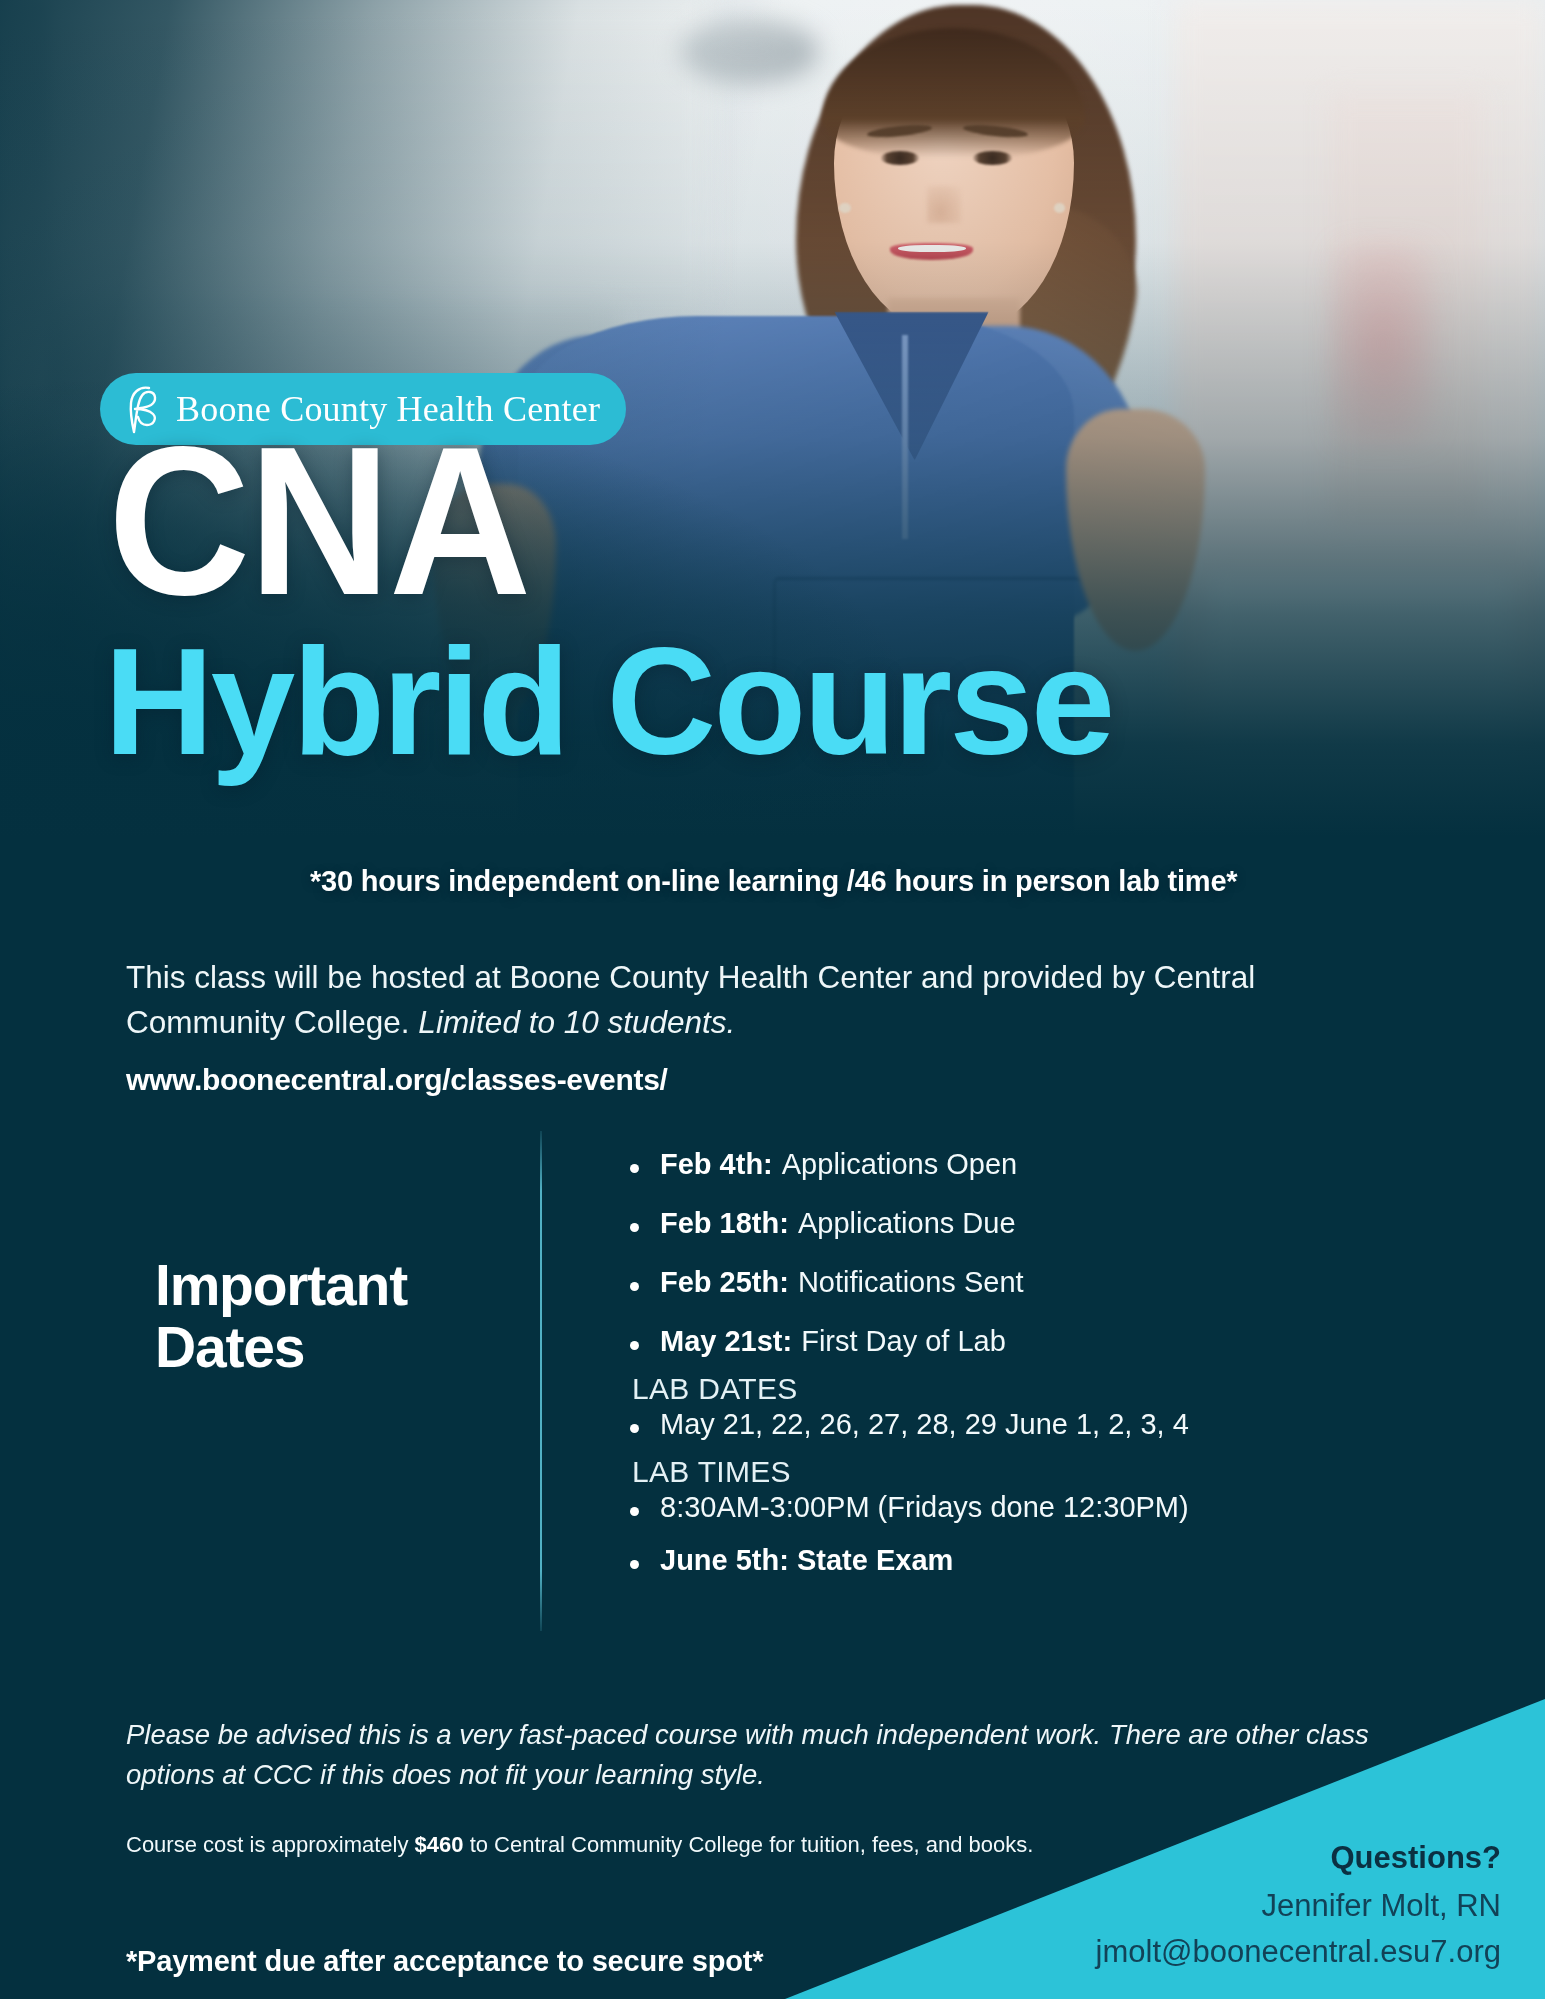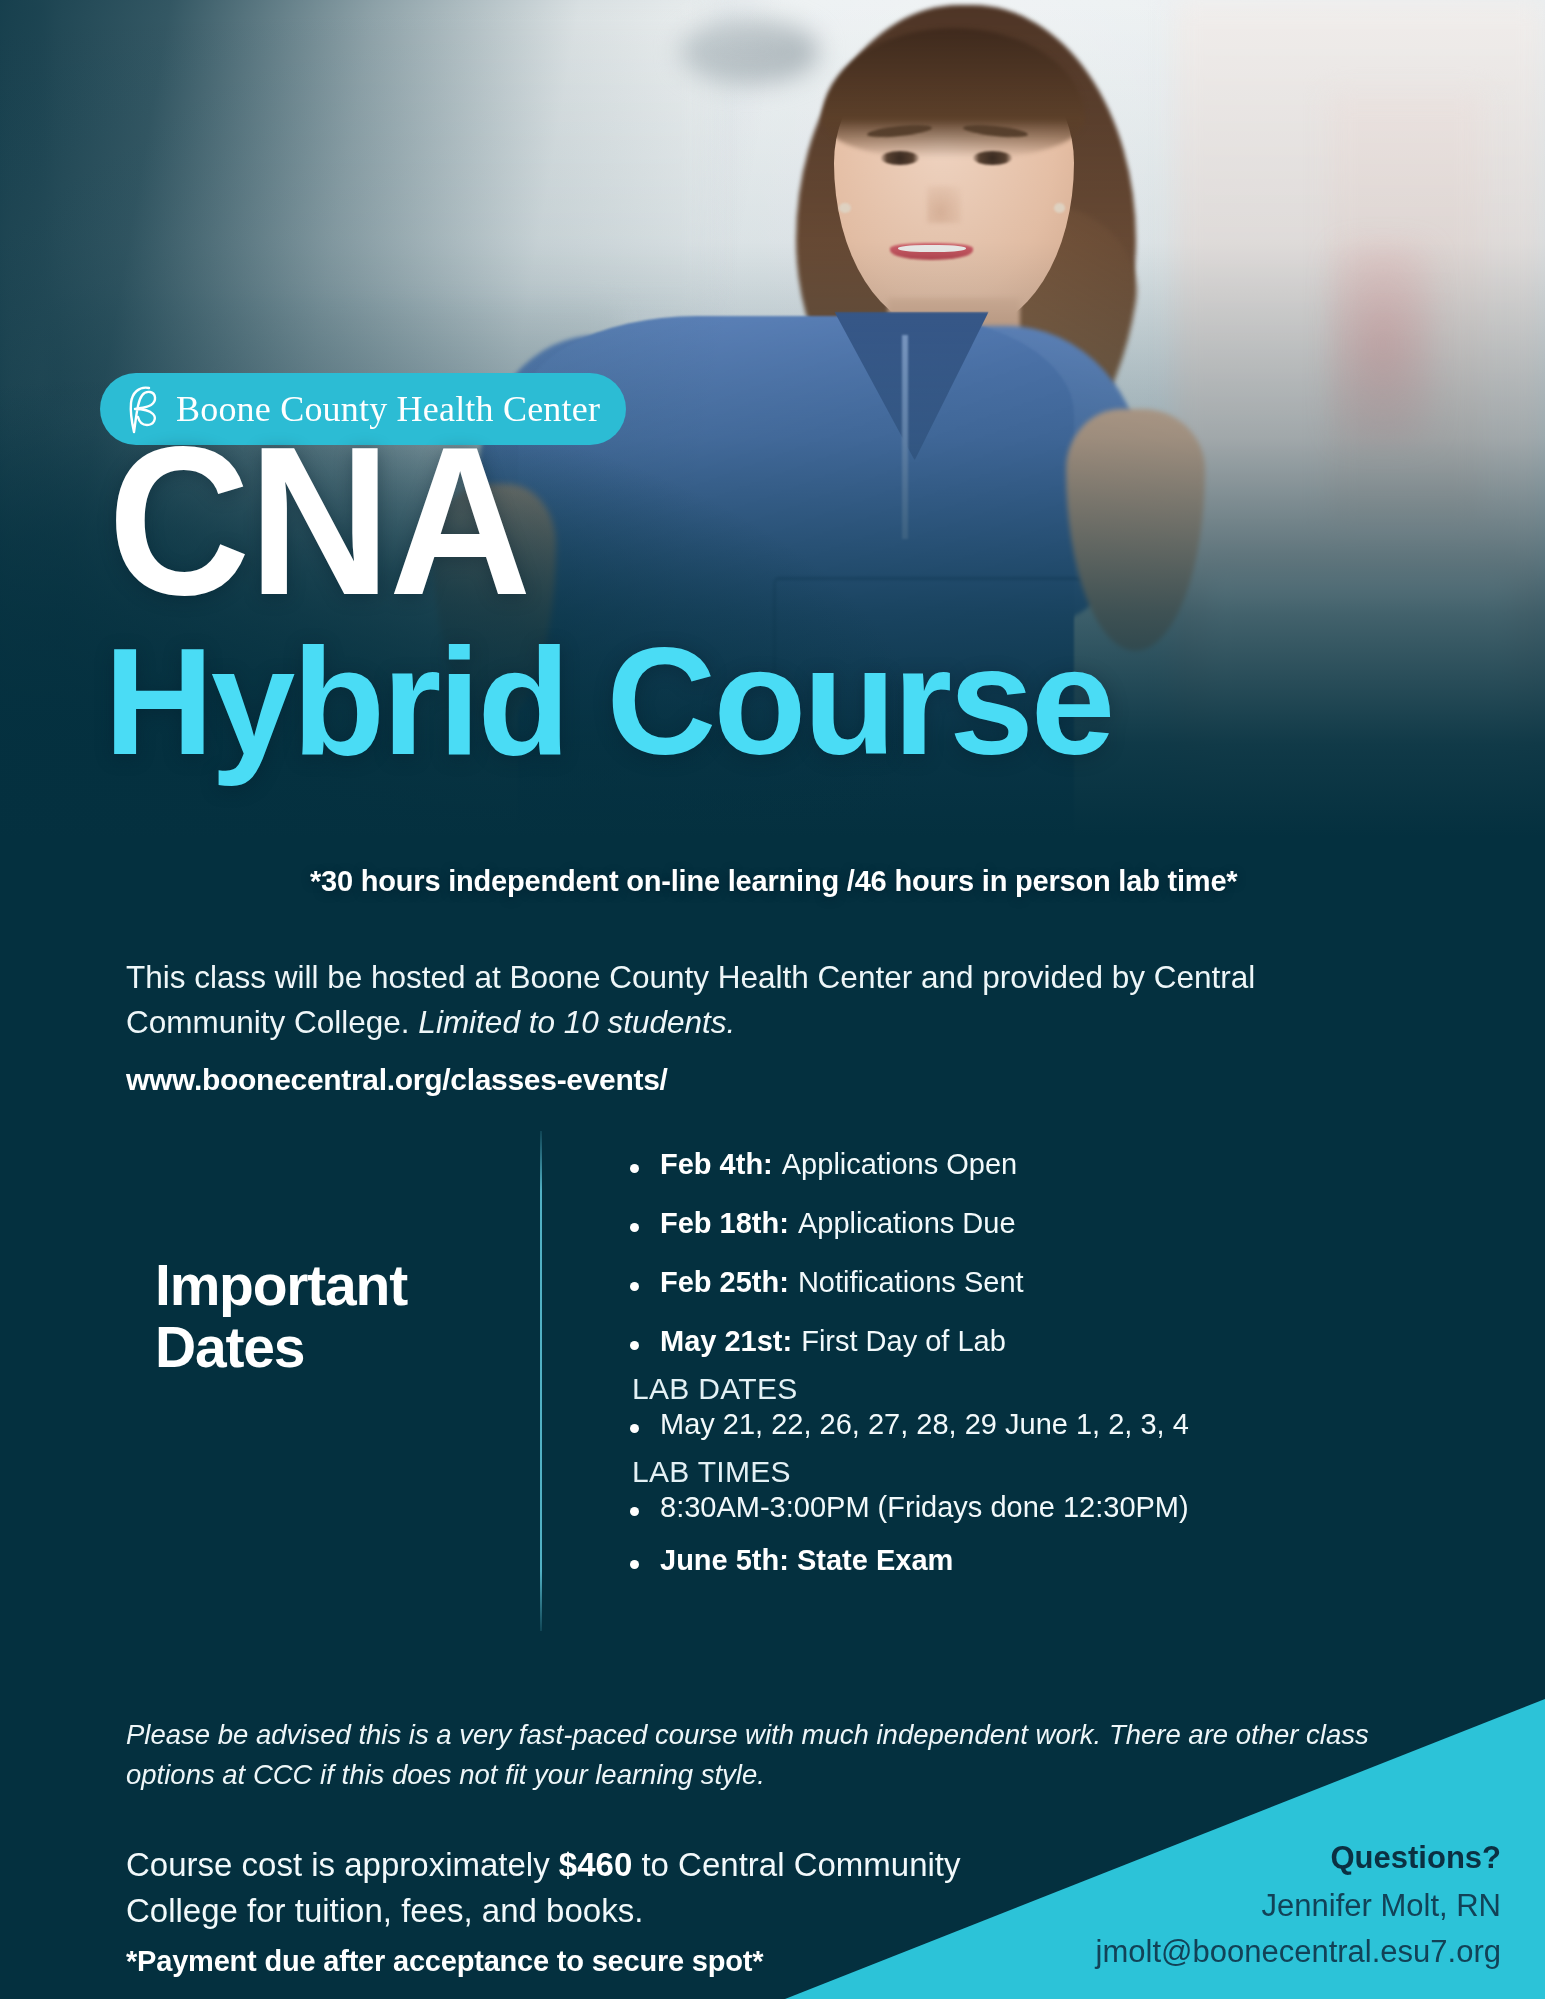--- a/index.html
+++ b/index.html
@@ -321,25 +321,24 @@
     font-size: 27.5px;
     line-height: 1.45;
     font-style: italic;
     font-weight: 300;
     color: #eef6f8;
   }
   .cost {
     position: absolute;
     left: 126px; top: 1830px;
     width: 930px;
-    font-size: 33px;
+    font-size: 22px;
     line-height: 1.38;
     font-weight: 300;
     color: #f2f9fb;
-    margin-top: 12px;
   }
   .cost b { font-weight: bold; color: #ffffff; }
   .payment-note {
     position: absolute;
     left: 126px; top: 1945px;
     font-size: 29px;
     font-weight: bold;
     color: #ffffff;
     letter-spacing: -0.2px;
   }

